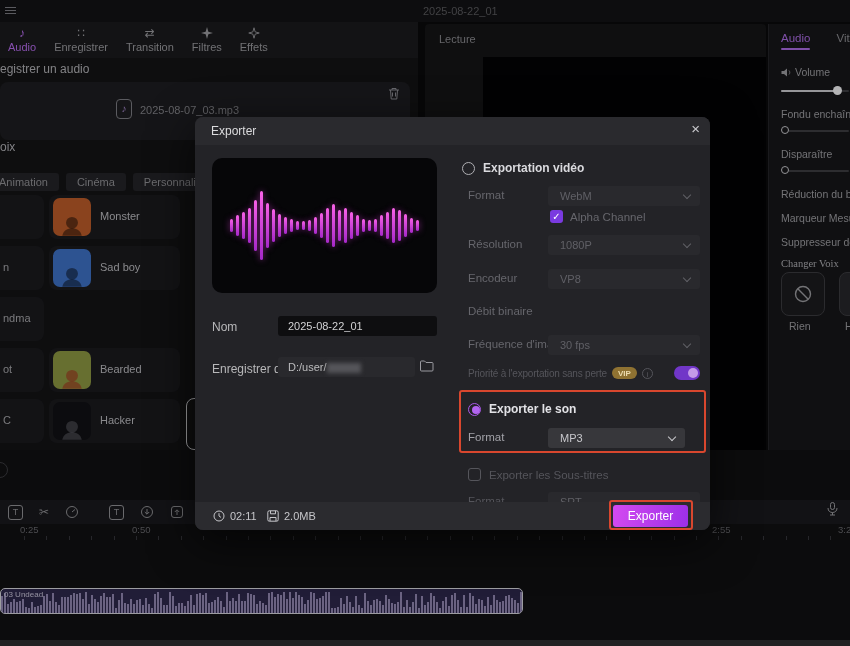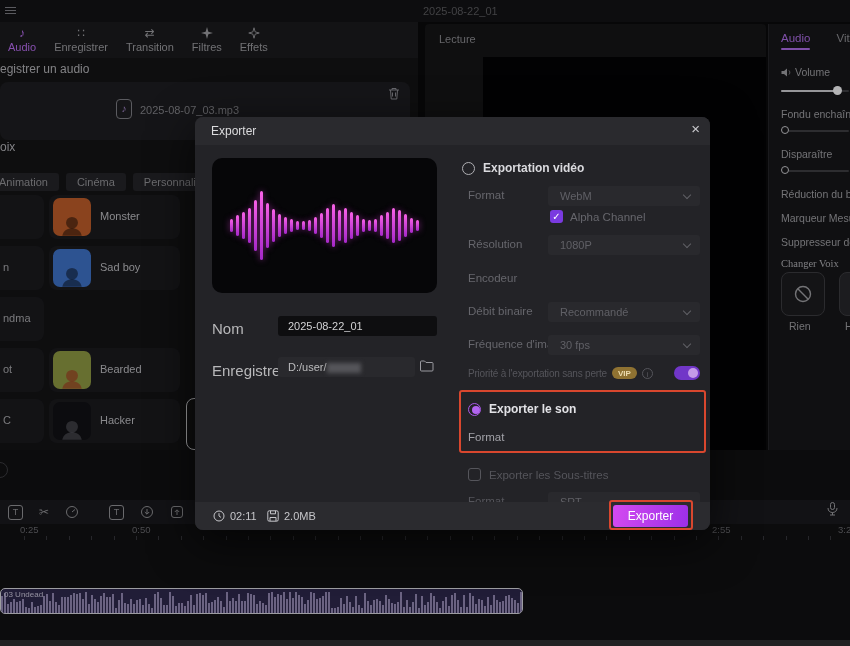--- a/index.html
+++ b/index.html
@@ -77,21 +77,21 @@
   
   #dim { position:absolute; inset:0; background:rgba(0,0,0,.25); z-index:5; }
 
   
   #dialog { position:absolute; left:195px; top:117px; width:515px; height:413px; background:#232327; border-radius:8px; box-shadow:0 12px 45px rgba(0,0,0,.65); z-index:10; }
   #dlg-titlebar { position:absolute; left:0; top:0; width:515px; height:28px; background:#2a2a2e; border-radius:8px 8px 0 0; }
   #dlg-title { position:absolute; left:16px; top:7px; font-size:12px; color:#dcdcde; }
   #dlg-close { position:absolute; right:10px; top:3px; font-size:15px; color:#c8c8cc; cursor:pointer; }
   #wavebox { position:absolute; left:17px; top:41px; width:225px; height:135px; background:#060608; border-radius:10px; display:flex; align-items:center; justify-content:center; gap:3px; }
   #wavebox i { flex:0 0 3px; border-radius:2px; background:linear-gradient(180deg,#fa63e8,#a428c8); box-shadow:0 0 6px rgba(212,63,208,.6); }
-  .dlg-lbl { position:absolute; font-size:15px; color:#b8b8ba;text-align:center; }
+  .dlg-lbl { position:absolute; font-size:12px; color:#b8b8ba;text-align:center; }
   #nom-input { position:absolute; left:83px; top:199px; width:159px; height:20px; background:#0e0e10; border:none; border-radius:3px; color:#d2d2d4; font-size:11px; padding-left:10px; font-family:"Liberation Sans",sans-serif; }
   #path-input { position:absolute; left:83px; top:240px; width:137px; height:20px; background:#29292d; border-radius:3px; color:#bcbcbe; font-size:11px; line-height:20px; padding-left:10px; white-space:nowrap; }
   #path-input .blur { display:inline-block; width:34px; height:10px; background:#55555a; filter:blur(2px); vertical-align:middle; }
   .folder { position:absolute; left:225px; top:243px; color:#9a9aa0; }
   .radio { display:inline-block; width:13px; height:13px; border:1.5px solid #b0b0b4; border-radius:50%; }
   .radio.sel { border-color:#a958e8; position:relative; }
   .radio.sel::after { content:""; position:absolute; left:2.5px; top:2.5px; width:8px; height:8px; border-radius:50%; background:#b264f0; }
   .optlbl { position:absolute; left:273px; font-size:11.5px; color:#66666c; white-space:nowrap; }
   .sel-box { position:absolute; left:353px; width:152px; height:20px; background:#29292d; border-radius:3px; font-size:11px; color:#606066; line-height:20px; padding-left:12px; }
   .chev { position:absolute; right:10px; top:6px; width:6px; height:6px; border-right:1.5px solid #606066; border-bottom:1.5px solid #606066; transform:rotate(45deg); }
@@ -606,40 +606,41 @@
     </div>
     <div class="optlbl" style="top:72px">Format</div>
     <div class="sel-box" style="top:69px"><span>WebM</span><span class="chev"></span></div>
     <div style="position:absolute; left:355px; top:93px; display:flex; align-items:center; gap:7px;">
       <span class="cb checked">✓</span>
       <span style="font-size:11.5px; color:#66666c;">Alpha Channel</span>
     </div>
     <div class="optlbl" style="top:121px">Résolution</div>
     <div class="sel-box" style="top:118px"><span>1080P</span><span class="chev"></span></div>
     <div class="optlbl" style="top:155px">Encodeur</div>
+    <div class="sel-box" style="top:152px"><span>VP8</span><span class="chev"></span></div>
     <div class="optlbl" style="top:188px">Débit binaire</div>
-    <div class="sel-box" style="top:185px"><span>Recommandé</span><span class="chev"></span></div>
     <div class="optlbl" style="top:221px">Fréquence d'image</div>
     <div class="sel-box" style="top:218px"><span>30  fps</span><span class="chev"></span></div>
 
     <div id="lossless-row">
       <span>Priorité à l'exportation sans perte</span>
       <span class="vip">VIP</span>
       <span class="info">i</span>
       <span class="toggle">
           <span class="tknob"></span>
         </span>
     </div>
 
     <div class="hl-red" style="left:264px; top:273px; width:247px; height:63px;"></div>
     <div style="position:absolute; left:273px; top:285px; display:flex; align-items:center; gap:8px;">
       <span class="radio sel"></span>
       <span style="font-size:12px; font-weight:bold; color:#e2e2e6;">Exporter le son</span>
     </div>
     <div class="optlbl" style="top:314px; color:#a2a2a8;">Format</div>
+    <div class="sel-box on" style="top:311px; width:137px;"><span>MP3</span><span class="chev"></span></div>
 
     <div style="position:absolute; left:273px; top:351px; display:flex; align-items:center; gap:8px;">
       <span class="cb empty"></span>
       <span style="font-size:11.5px; color:#55555b;">Exporter les Sous-titres</span>
     </div>
     <div class="optlbl" style="top:378px; color:#55555b;">Format</div>
     <div class="sel-box" style="top:375px; height:18px;"><span>SRT</span><span class="chev"></span></div>
 
     <div id="dlg-footer">
       <div class="meta" style="left:18px">

